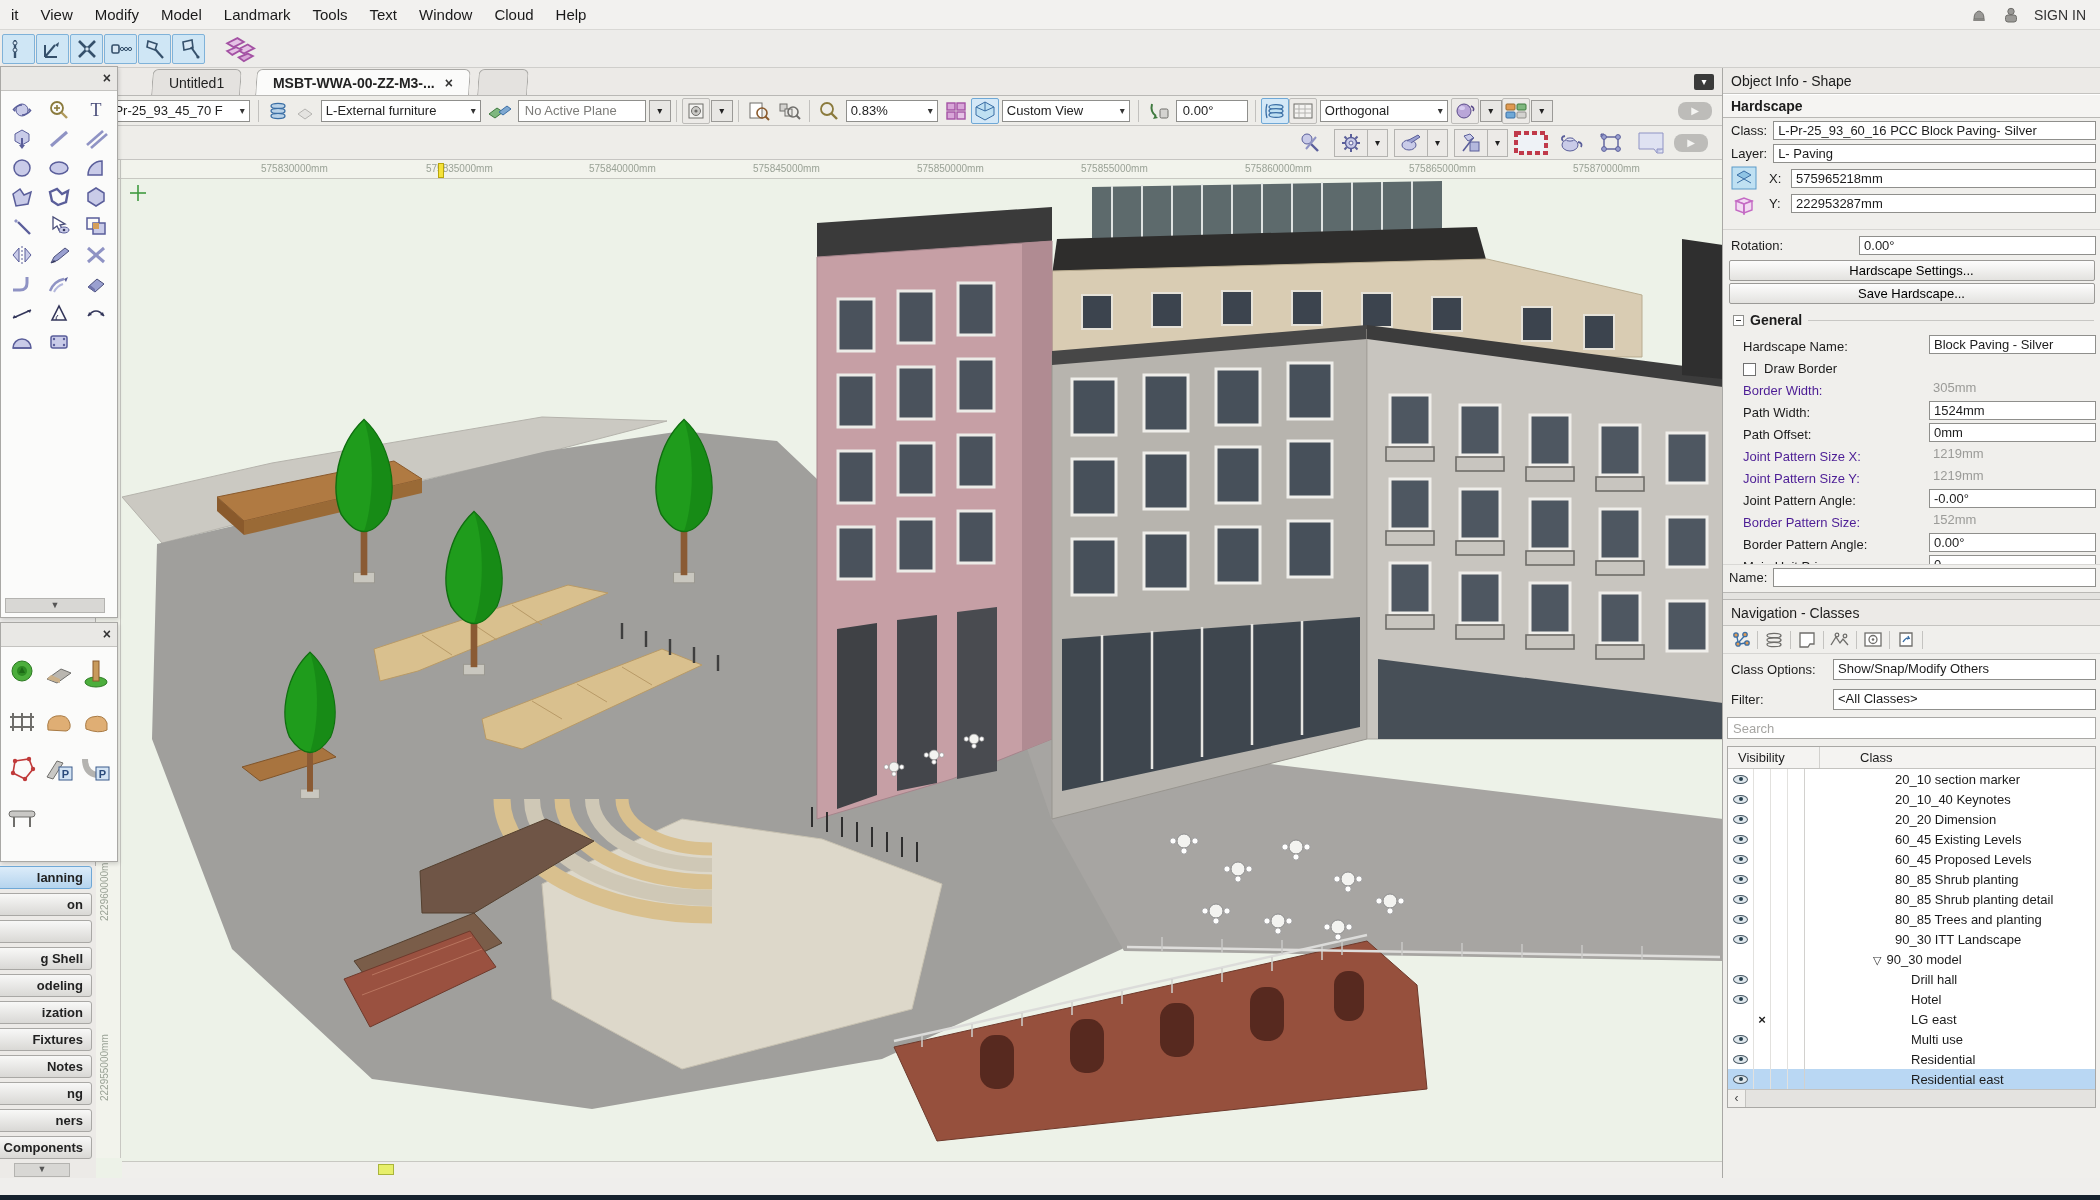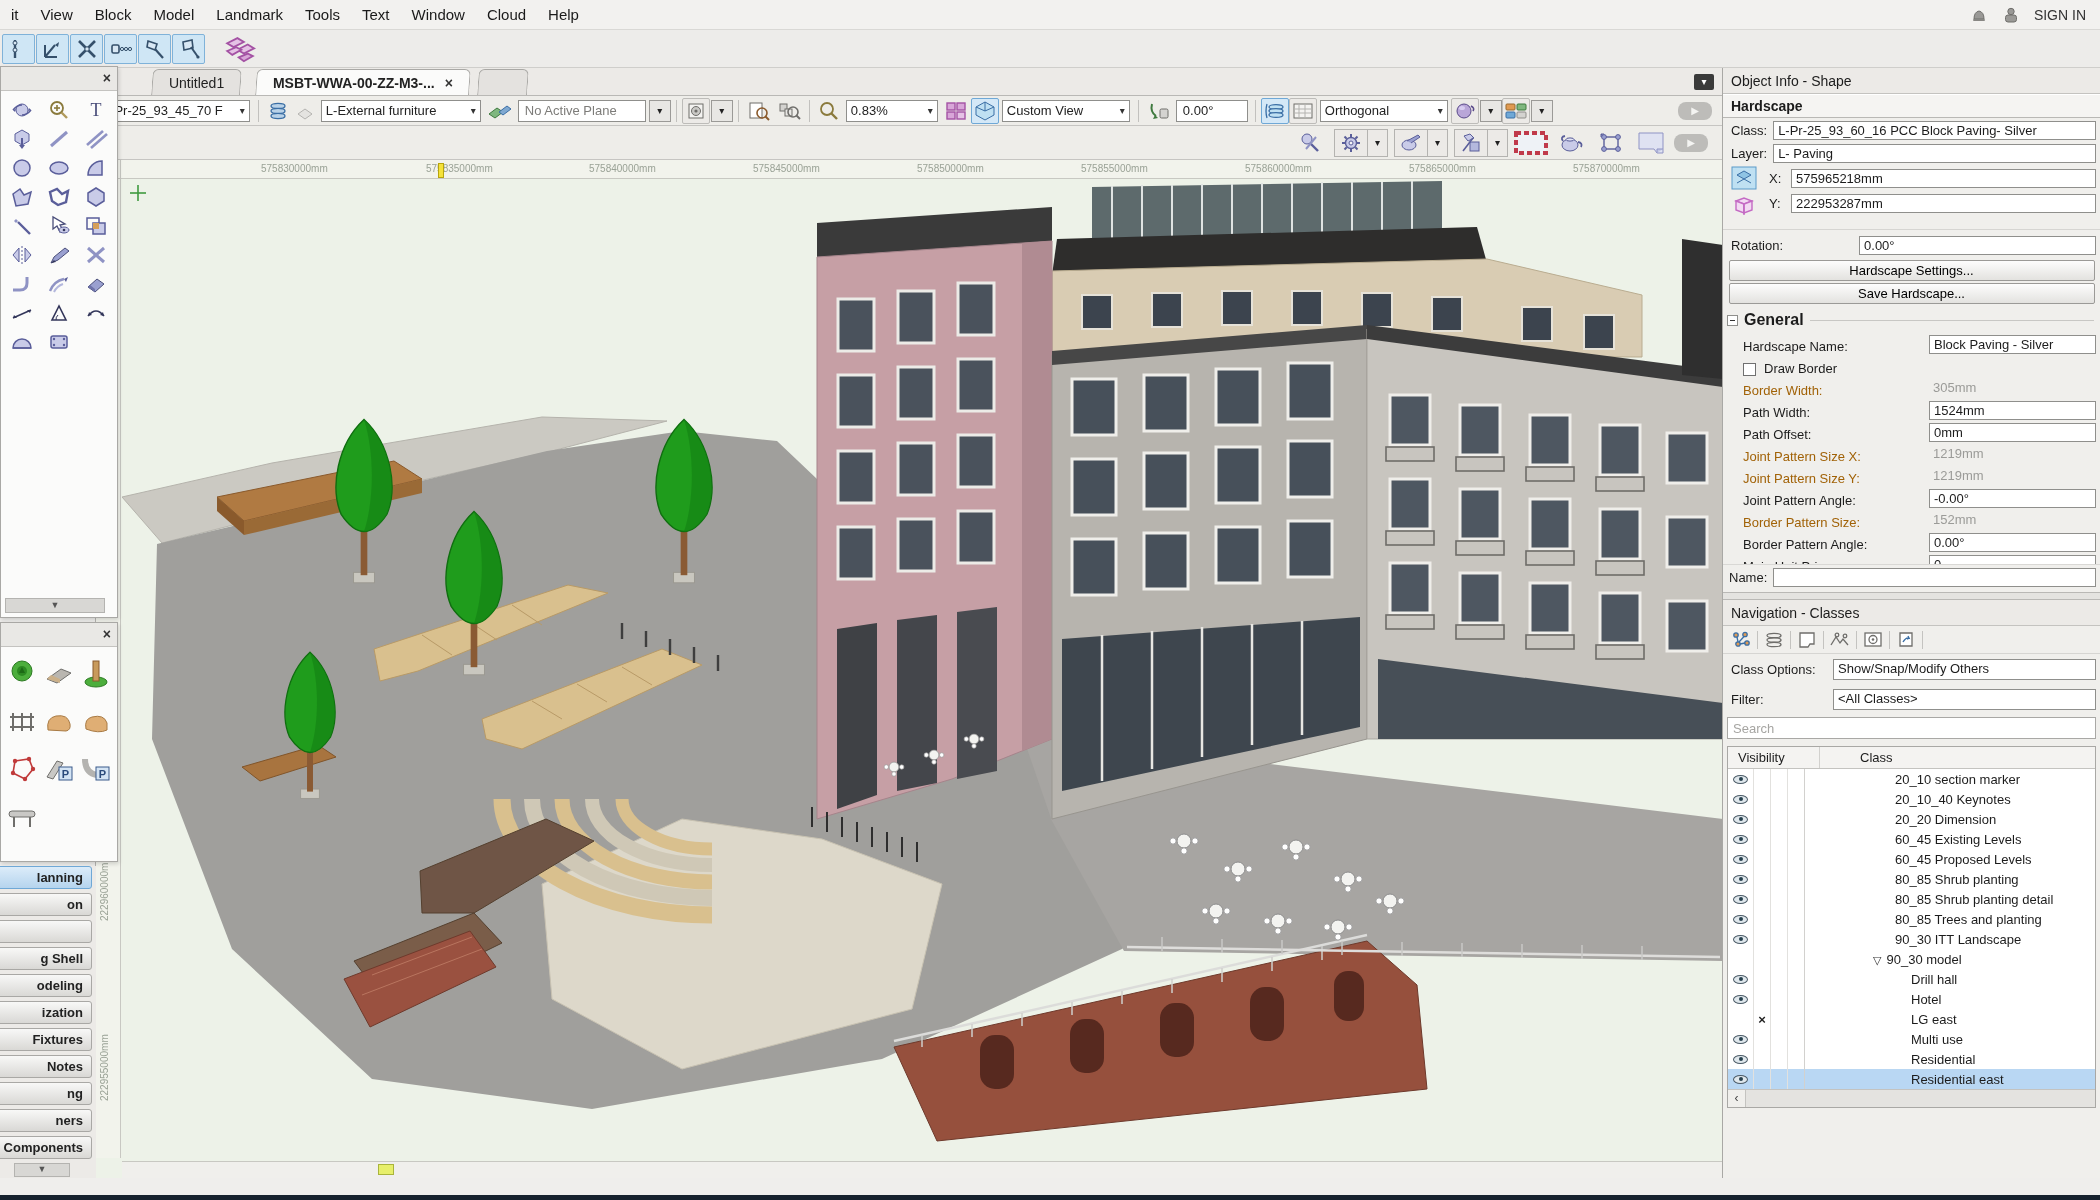--- a/index.html
+++ b/index.html
@@ -70,29 +70,29 @@
   .frow{display:flex;align-items:center;height:24px;padding:0 4px 0 8px;}
   .frow .lbl{white-space:nowrap;}
   .fbox{flex:1;height:19px;background:#fff;border:1px solid #8f8f8c;margin-left:6px;padding:0 4px;line-height:17px;white-space:nowrap;overflow:hidden;}
   .xyblock{display:flex;padding:2px 4px 2px 4px;}
   .xyicons{width:34px;display:flex;flex-direction:column;align-items:center;gap:2px;}
   .xyrows{flex:1;}
   .xyrow{display:flex;align-items:center;height:25px;}
   .xyrow .lbl{width:24px;text-align:left;padding-left:8px;}
   .pdivider{height:6px;border-bottom:1px solid #d6d5d2;margin-bottom:2px;}
   .pbtn{display:block;width:366px;margin:2px auto 0;height:21px;background:linear-gradient(#fdfdfd,#e3e2df);border:1px solid #9b9a97;font-size:13px;text-align:center;line-height:19px;border-radius:2px;}
-  .genhead{display:flex;align-items:center;height:24px;padding-left:4px;font-weight:bold;font-size:16px;margin-top:4px;}
+  .genhead{display:flex;align-items:center;height:24px;padding-left:10px;font-weight:bold;font-size:14px;margin-top:4px;}
   .genhead .minus{width:11px;height:11px;border:1px solid #8f8f8c;background:#fff;position:relative;margin-right:6px;}
   .genhead .minus::after{content:"";position:absolute;left:2px;top:4px;width:5px;height:1px;background:#333;}
   .genhead .hr{flex:1;height:1px;background:#c8c7c4;margin:0 6px;}
   .gfields{height:232px;overflow:hidden;}
   .grow{display:flex;align-items:flex-end;height:22px;padding:0 4px 0 20px;}
   .grow .lbl{width:186px;white-space:nowrap;overflow:hidden;}
   .grow .val{flex:1;height:19px;background:#fff;border:1px solid #8f8f8c;padding:0 4px;line-height:17px;margin-top:40px;}
-  .grow.dis .lbl{color:#a16207;}
+  .grow.dis .lbl{color:#4c1d95;}
   .grow.dis .val{background:none;border:none;color:#9b9b98;}
   .cbx{width:13px;height:13px;background:#fff;border:1px solid #707070;margin-right:8px;}
   .namerow{display:flex;align-items:center;height:26px;padding:0 4px 0 6px;border-top:1px solid #d9d8d5;}
   .navgap{height:8px;background:#e4e3e0;border-top:1px solid #b9b8b5;border-bottom:1px solid #b9b8b5;margin-top:2px;}
   .navicons{height:28px;display:flex;align-items:center;padding-left:6px;border-bottom:1px solid #d6d5d2;}
   .nico{width:24px;height:22px;display:flex;align-items:center;justify-content:center;}
   .nsep{width:1px;height:18px;background:#c4c3c0;margin:0 4px;}
   .optrow{display:flex;align-items:center;height:30px;padding:0 4px 0 8px;}
   .optrow .lbl{width:96px;}
   .searchrow{padding:3px 4px;}
@@ -144,21 +144,21 @@
   .bottomstrip{position:absolute;left:0;top:1195px;width:2100px;height:5px;background:#16222e;}
 </style>
 </head>
 <body>
 
 <div class="app">
 
   <div class="menubar">
     <span class="mi">it</span>
     <span class="mi">View</span>
-    <span class="mi">Block</span>
+    <span class="mi">Modify</span>
     <span class="mi">Model</span>
     <span class="mi">Landmark</span>
     <span class="mi">Tools</span>
     <span class="mi">Text</span>
     <span class="mi">Window</span>
     <span class="mi">Cloud</span>
     <span class="mi">Help</span>
     <span class="menu-right">
       <span class="gicon">
         <svg viewBox="0 0 18 18">

